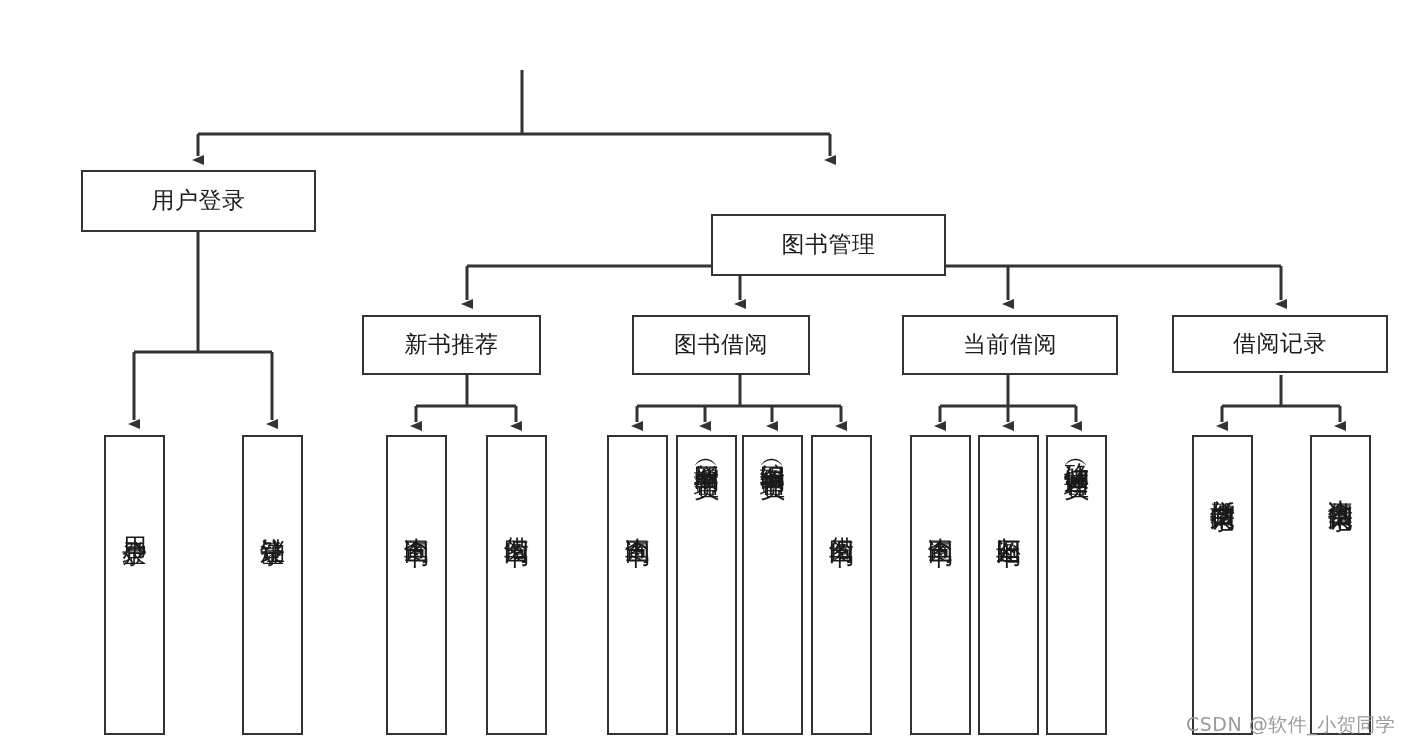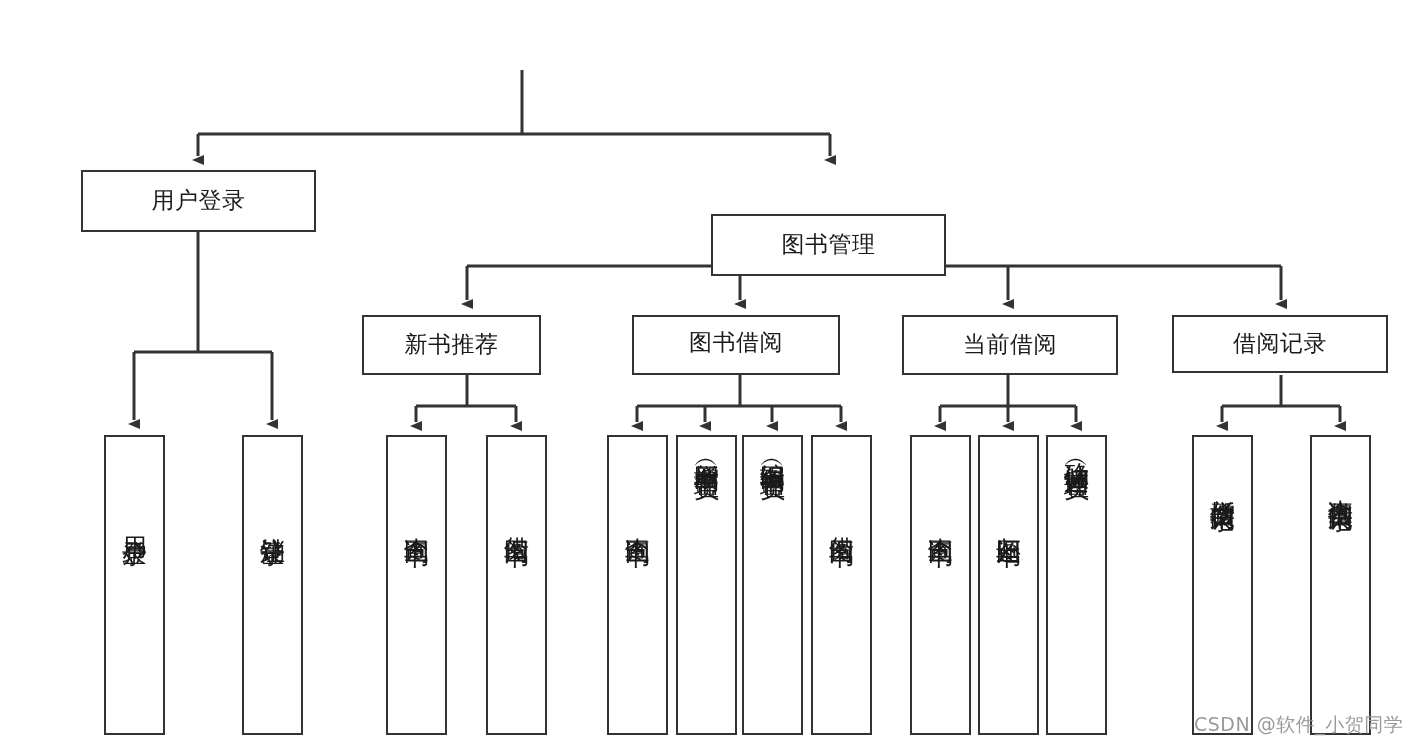--- a/index.html
+++ b/index.html
@@ -64,21 +64,20 @@
   }
   #watermark {
     position: absolute;
     left: 1186px;
     top: 712px;
     font-size: 19px;
     color: #9a9a9a;
     white-space: nowrap;
     letter-spacing: 0.5px;
     font-family: "DejaVu Sans", "Liberation Sans", sans-serif;
-    margin-left: 8px;
   }
 </style>
 </head>
 <body>
 
 <div id="diagram-root">
 
   <svg id="diagram-svg" viewBox="0 0 1405 747" xmlns="http://www.w3.org/2000/svg">
     <defs>
       <marker id="arrowhead" markerWidth="10" markerHeight="12" refX="1" refY="6" orient="auto" markerUnits="userSpaceOnUse">
@@ -134,21 +133,21 @@
   <div class="node horizontal" style="left:81px; top:170px; width:235px; height:62px;">
     <span class="node-label">用户登录</span>
   </div>
   <div class="node horizontal" style="left:711px; top:170px; width:235px; height:62px;margin-top:44px;">
     <span class="node-label">图书管理</span>
   </div>
 
   <div class="node horizontal" style="left:362px; top:315px; width:179px; height:60px;">
     <span class="node-label">新书推荐</span>
   </div>
-  <div class="node horizontal" style="left:632px; top:315px; width:208px; height:60px;font-family:Liberation Mono, monospace;">
+  <div class="node horizontal" style="left:632px; top:315px; width:178px; height:60px;">
     <span class="node-label">图书借阅</span>
   </div>
   <div class="node horizontal" style="left:902px; top:315px; width:216px; height:60px;align-items:center;">
     <span class="node-label">当前借阅</span>
   </div>
   <div class="node horizontal" style="left:1172px; top:315px; width:216px; height:58px;">
     <span class="node-label">借阅记录</span>
   </div>
 
   <div class="node vertical" style="left:104px; top:435px; width:61px; height:300px; padding-top:80px;">

